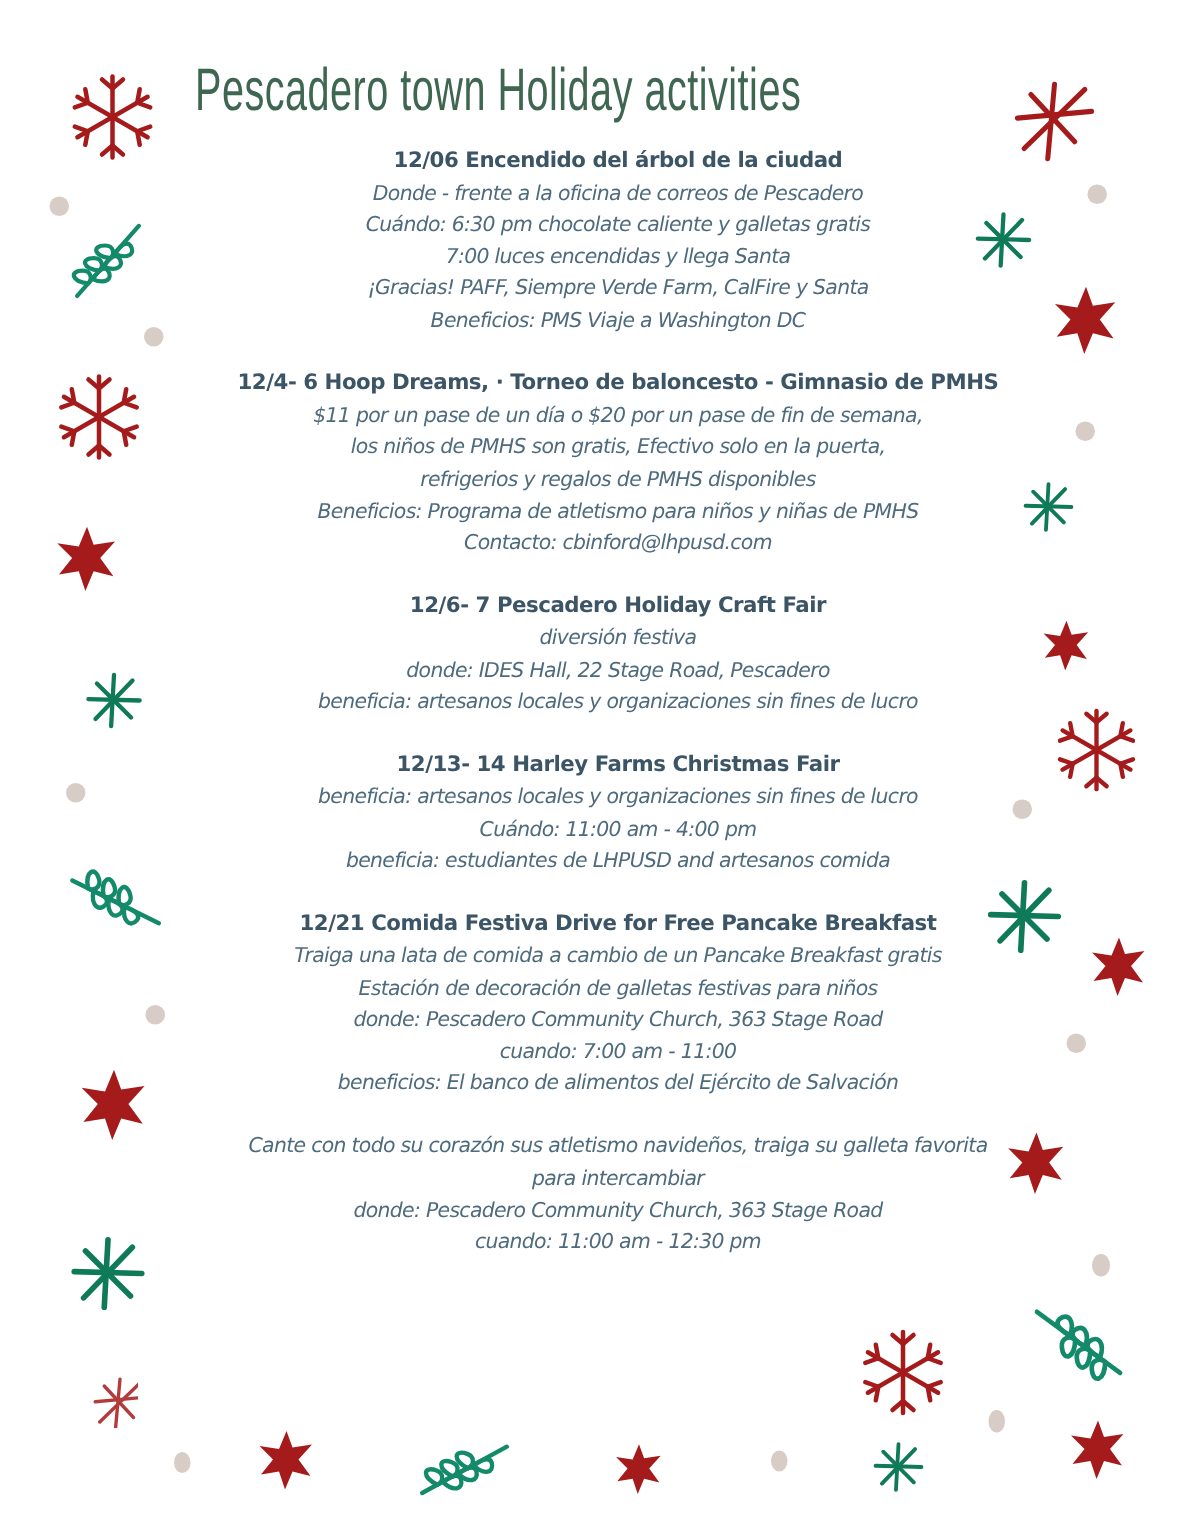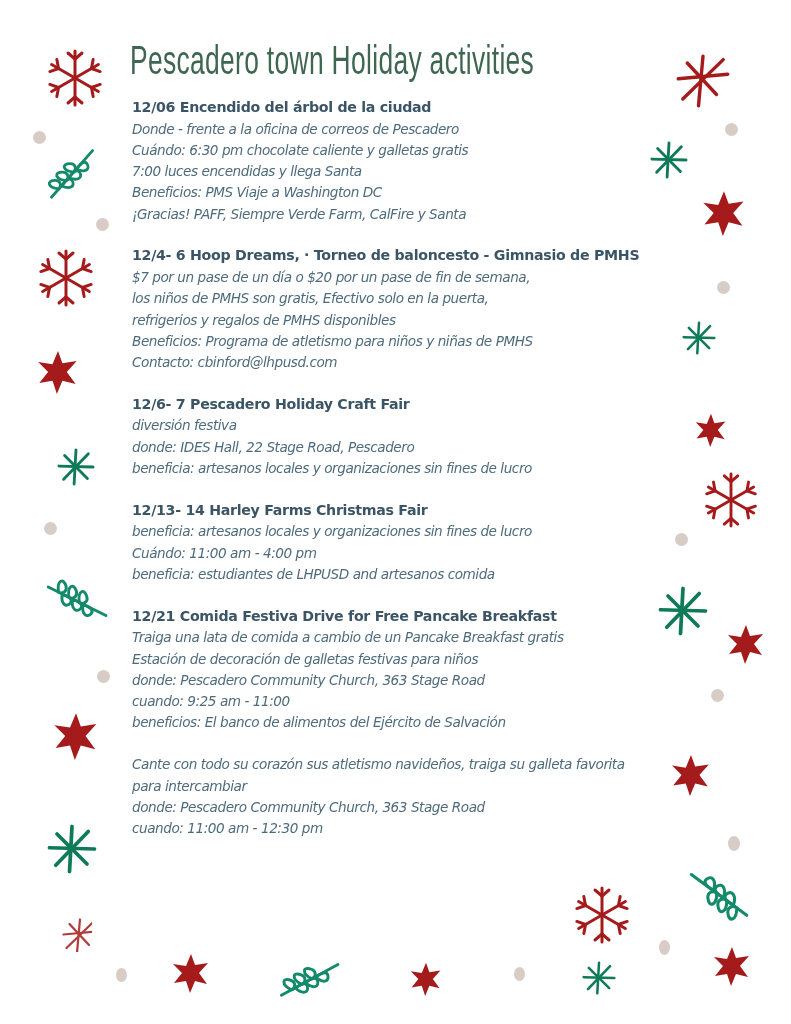--- a/index.html
+++ b/index.html
@@ -9,21 +9,21 @@
       font-family: "DejaVu Sans", "Liberation Sans", sans-serif;
     }
     .title {
       position: absolute; left: 130px; top: 30px; margin: 0;
       font-family: "Liberation Sans Narrow", "Liberation Sans", sans-serif;
       font-weight: normal; font-size: 40px; color: #3e6650;
       transform: scaleX(0.66); transform-origin: left top;
       white-space: nowrap; letter-spacing: 0.5px; line-height: 60px;
     }
     .events { position: absolute; left: 132px; top: 97px; width: 560px; }
-    .event { margin-bottom: 20.5px; }
+    .event { margin-bottom: 20.5px; text-align: center; }
     .event-heading {
       font-weight: bold; font-size: 14.2px; color: #3b5566;
       line-height: 21.5px; white-space: nowrap;
       font-family: "DejaVu Sans", sans-serif; letter-spacing: -0.3px;
     }
     .event-line {
       font-style: italic; font-size: 13.6px; color: #4e6b7d;
       line-height: 21.3px; white-space: nowrap;
       font-family: "DejaVu Sans", sans-serif; letter-spacing: -0.45px;
     }
@@ -35,26 +35,26 @@
 <body>
 
 <h1 class="title">Pescadero town Holiday activities</h1>
 
 <div class="events">
   <div class="event">
     <div class="event-heading">12/06  Encendido del árbol de la ciudad</div>
     <div class="event-line">Donde - frente a la oficina de correos de Pescadero</div>
     <div class="event-line">Cuándo: 6:30 pm chocolate caliente y galletas gratis</div>
     <div class="event-line">7:00 luces encendidas y llega Santa</div>
+    <div class="event-line">¡Gracias! PAFF, Siempre Verde Farm, CalFire y Santa</div>
     <div class="event-line">Beneficios: PMS Viaje a Washington DC</div>
-    <div class="event-line">¡Gracias! PAFF, Siempre Verde Farm, CalFire y Santa</div>
   </div>
   <div class="event">
     <div class="event-heading">12/4- 6  Hoop Dreams, · Torneo de baloncesto - Gimnasio de PMHS</div>
-    <div class="event-line">$7 por un pase de un día o $20 por un pase de fin de semana,</div>
+    <div class="event-line">$11 por un pase de un día o $20 por un pase de fin de semana,</div>
     <div class="event-line">los niños de PMHS son gratis, Efectivo solo en la puerta,</div>
     <div class="event-line">refrigerios y regalos de PMHS disponibles</div>
     <div class="event-line">Beneficios: Programa de atletismo para niños y niñas de PMHS</div>
     <div class="event-line">Contacto: cbinford@lhpusd.com</div>
   </div>
   <div class="event">
     <div class="event-heading">12/6- 7  Pescadero Holiday Craft Fair</div>
     <div class="event-line">diversión festiva</div>
     <div class="event-line">donde: IDES Hall, 22 Stage Road, Pescadero</div>
     <div class="event-line">beneficia: artesanos locales y organizaciones sin fines de lucro</div>
@@ -63,21 +63,21 @@
     <div class="event-heading">12/13- 14 Harley Farms Christmas Fair</div>
     <div class="event-line">beneficia: artesanos locales y organizaciones sin fines de lucro</div>
     <div class="event-line">Cuándo: 11:00 am - 4:00 pm</div>
     <div class="event-line">beneficia: estudiantes de LHPUSD and artesanos comida</div>
   </div>
   <div class="event">
     <div class="event-heading">12/21  Comida Festiva Drive for Free Pancake Breakfast</div>
     <div class="event-line">Traiga una lata de comida a cambio de un Pancake Breakfast gratis</div>
     <div class="event-line">Estación de decoración de galletas festivas para niños</div>
     <div class="event-line">donde: Pescadero Community Church, 363 Stage Road</div>
-    <div class="event-line">cuando: 9:25 am - 11:00</div>
+    <div class="event-line">cuando: 7:00 am - 11:00</div>
     <div class="event-line">beneficios: El banco de alimentos del Ejército de Salvación</div>
   </div>
   <div class="event">
     <div class="event-line">Cante con todo su corazón sus atletismo navideños, traiga su galleta favorita</div>
     <div class="event-line">para intercambiar</div>
     <div class="event-line">donde: Pescadero Community Church, 363 Stage Road</div>
     <div class="event-line">cuando: 11:00 am - 12:30 pm</div>
   </div>
 </div>
 

